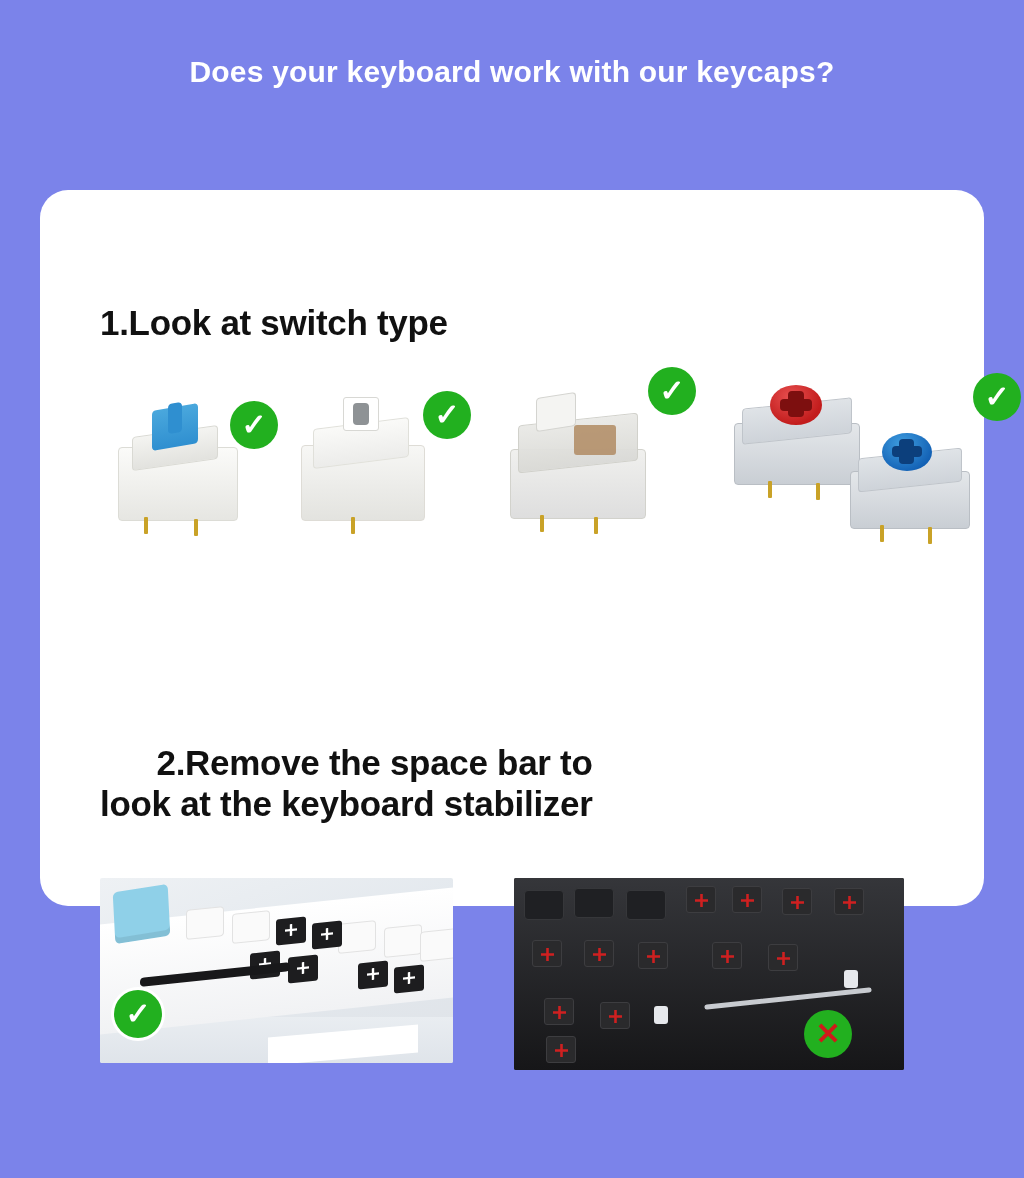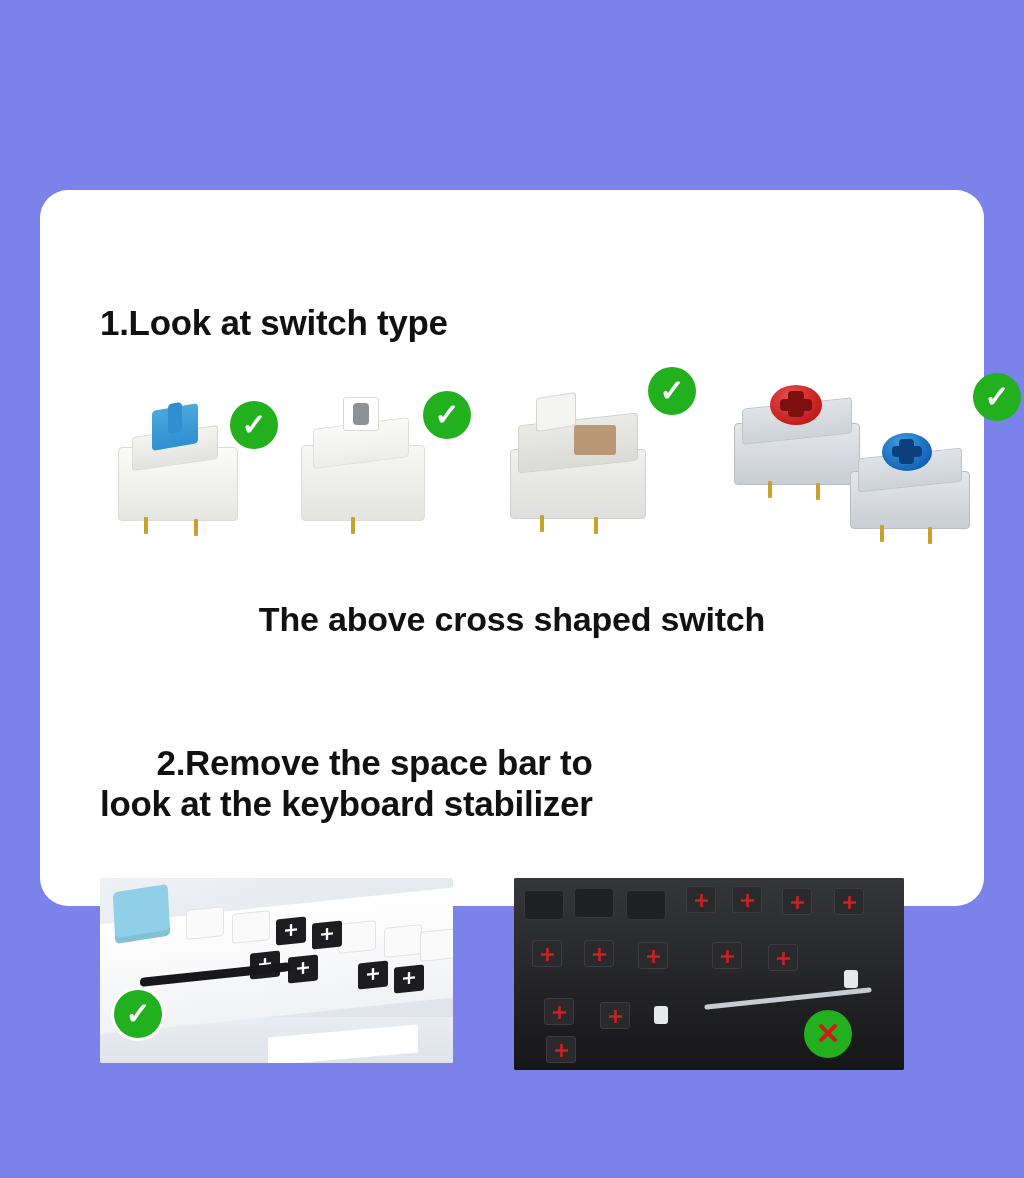--- a/index.html
+++ b/index.html
@@ -248,20 +248,21 @@
   .plus-cap {
     position: absolute;
     border-radius: 50%;
   }
 </style>
 </head>
 <body>
 
 <div class="page">
 
+  <div class="headline">Does your keyboard work with our keycaps?</div>
 
   <div class="card">
 
     <div class="step-title step1-title">1.Look at switch type</div>
 
     <div class="switch-row">
 
       <div class="switch-item" style="left:10px; top:36px; width:140px; height:140px;">
         <div class="sw-body" style="left:8px; top:46px; width:120px; height:74px; background:linear-gradient(180deg,#fbfbf9 0%,#e6e6e2 100%); border:1px solid #dcdcd6;"></div>
         <div class="sw-body" style="left:22px; top:30px; width:86px; height:34px; background:linear-gradient(180deg,#f4f4f1 0%,#e2e2de 100%); border:1px solid #d9d9d3; transform:skewY(-8deg);"></div>
@@ -307,21 +308,20 @@
         <div class="sw-body" style="left:18px; top:22px; width:104px; height:34px; background:linear-gradient(180deg,#dfe3e7 0%,#ced3d9 100%); border:1px solid #bfc4ca; transform:skewY(-6deg);"></div>
         <div class="plus-cap" style="left:42px; top:2px; width:50px; height:38px; background:radial-gradient(ellipse at 40% 30%, #3f9ee0 0%, #1260b4 75%);"></div>
         <div class="sw-body" style="left:59px; top:8px; width:15px; height:25px; background:#0c3f7c;"></div>
         <div class="sw-body" style="left:52px; top:15px; width:30px; height:11px; background:#0c3f7c;"></div>
         <div class="pin" style="left:40px; top:94px;"></div>
         <div class="pin" style="left:88px; top:96px;"></div>
       </div>
 
     </div>
 
-    <div class="subcaption">The above cross shaped switch</div>
 
     <div class="step-title step2-title">2.Remove the space bar to
  look at the keyboard stabilizer</div>
 
     <div class="photo photo-left">
       <div class="kb-desk"></div>
       <div class="kb-white-deck"></div>
       <div class="kb-blue-key"></div>
 
       <div class="kb-wkey" style="left:86px; top:30px;"></div>

